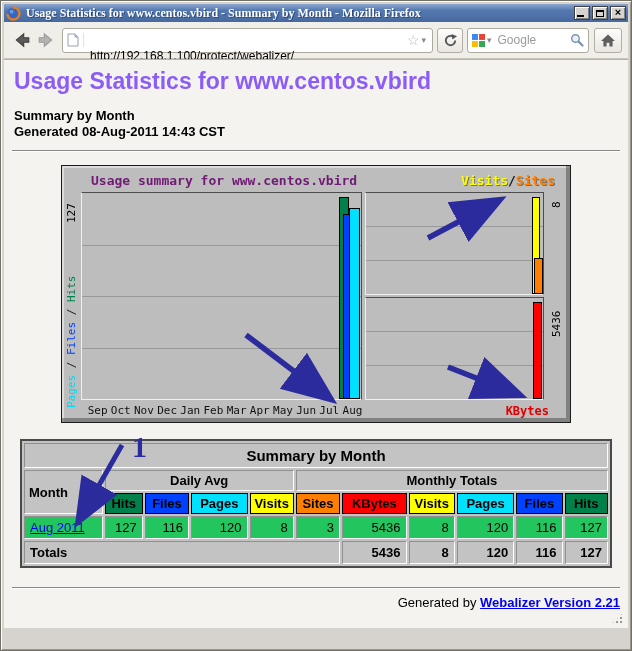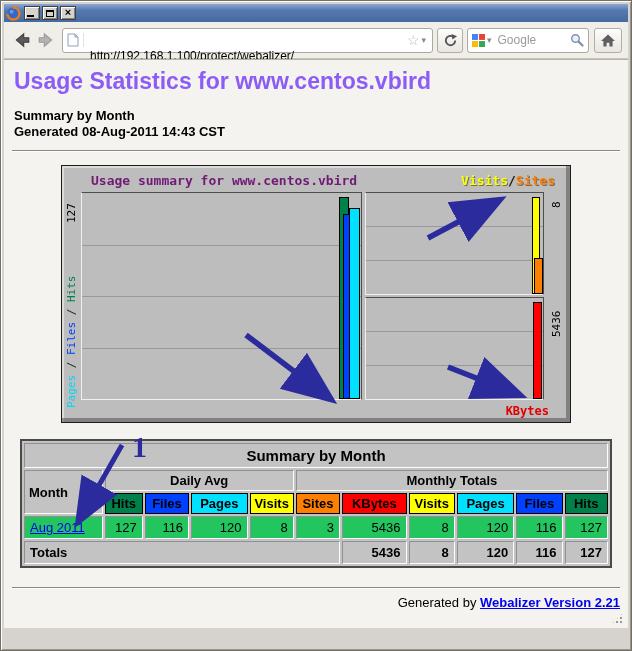--- a/index.html
+++ b/index.html
@@ -116,20 +116,21 @@
 <div class="window">
 
   <div class="titlebar">
     <span style="display:flex;">
       <svg width="15" height="15" viewBox="0 0 16 16">
         <circle cx="8" cy="8" r="6.6" fill="#3568C4"></circle>
         <path d="M8 1.6 A6.4 6.4 0 1 1 1.7 9.6" stroke="#E87D1E" stroke-width="2.6" fill="none" stroke-linecap="round"></path>
         <circle cx="6" cy="6" r="2" fill="#7FA8E8" opacity="0.8"></circle>
       </svg>
     </span>
+    <span class="titlebar-text">Usage Statistics for www.centos.vbird - Summary by Month - Mozilla Firefox</span>
     <span class="winbtns">
       <span class="winbtn">
           <span class="glyph-min"></span>
         </span>
       <span class="winbtn">
           <span class="glyph-max"></span>
         </span>
       <span class="winbtn">
           <span class="glyph-close">×</span>
         </span>
@@ -218,20 +219,34 @@
         <div class="gridline" style="top:66%"></div>
         <div class="bar bar-visits" style="height: 97px; background: rgb(255, 255, 0);"></div>
         <div class="bar bar-sites" style="height: 36px; background: rgb(255, 128, 0);"></div>
       </div>
       <div class="panel panel-rb">
         <div class="gridline" style="top:33%"></div>
         <div class="gridline" style="top:66%"></div>
         <div class="bar bar-kbytes" style="height: 97px; background: rgb(255, 0, 0);"></div>
       </div>
 
+      <div class="months">
+        <span>Sep</span>
+          <span>Oct</span>
+          <span>Nov</span>
+          <span>Dec</span>
+          <span>Jan</span>
+          <span>Feb</span>
+          <span>Mar</span>
+          <span>Apr</span>
+          <span>May</span>
+          <span>Jun</span>
+          <span>Jul</span>
+          <span>Aug</span>
+      </div>
       <span class="kbytes-label">KBytes</span>
 
       <svg class="chart-arrows" width="510" height="258">
         <defs>
           <marker id="ah" markerWidth="10" markerHeight="9" refX="7" refY="4.5" orient="auto">
             <polygon points="0 0.4, 10 4.5, 0 8.6" fill="#2B2B9E"></polygon>
           </marker>
         </defs>
         <line x1="184" y1="169" x2="262" y2="228" stroke="#2B2B9E" stroke-width="5.5" marker-end="url(#ah)"></line>
         <line x1="366" y1="72" x2="430" y2="38" stroke="#2B2B9E" stroke-width="5.5" marker-end="url(#ah)"></line>

